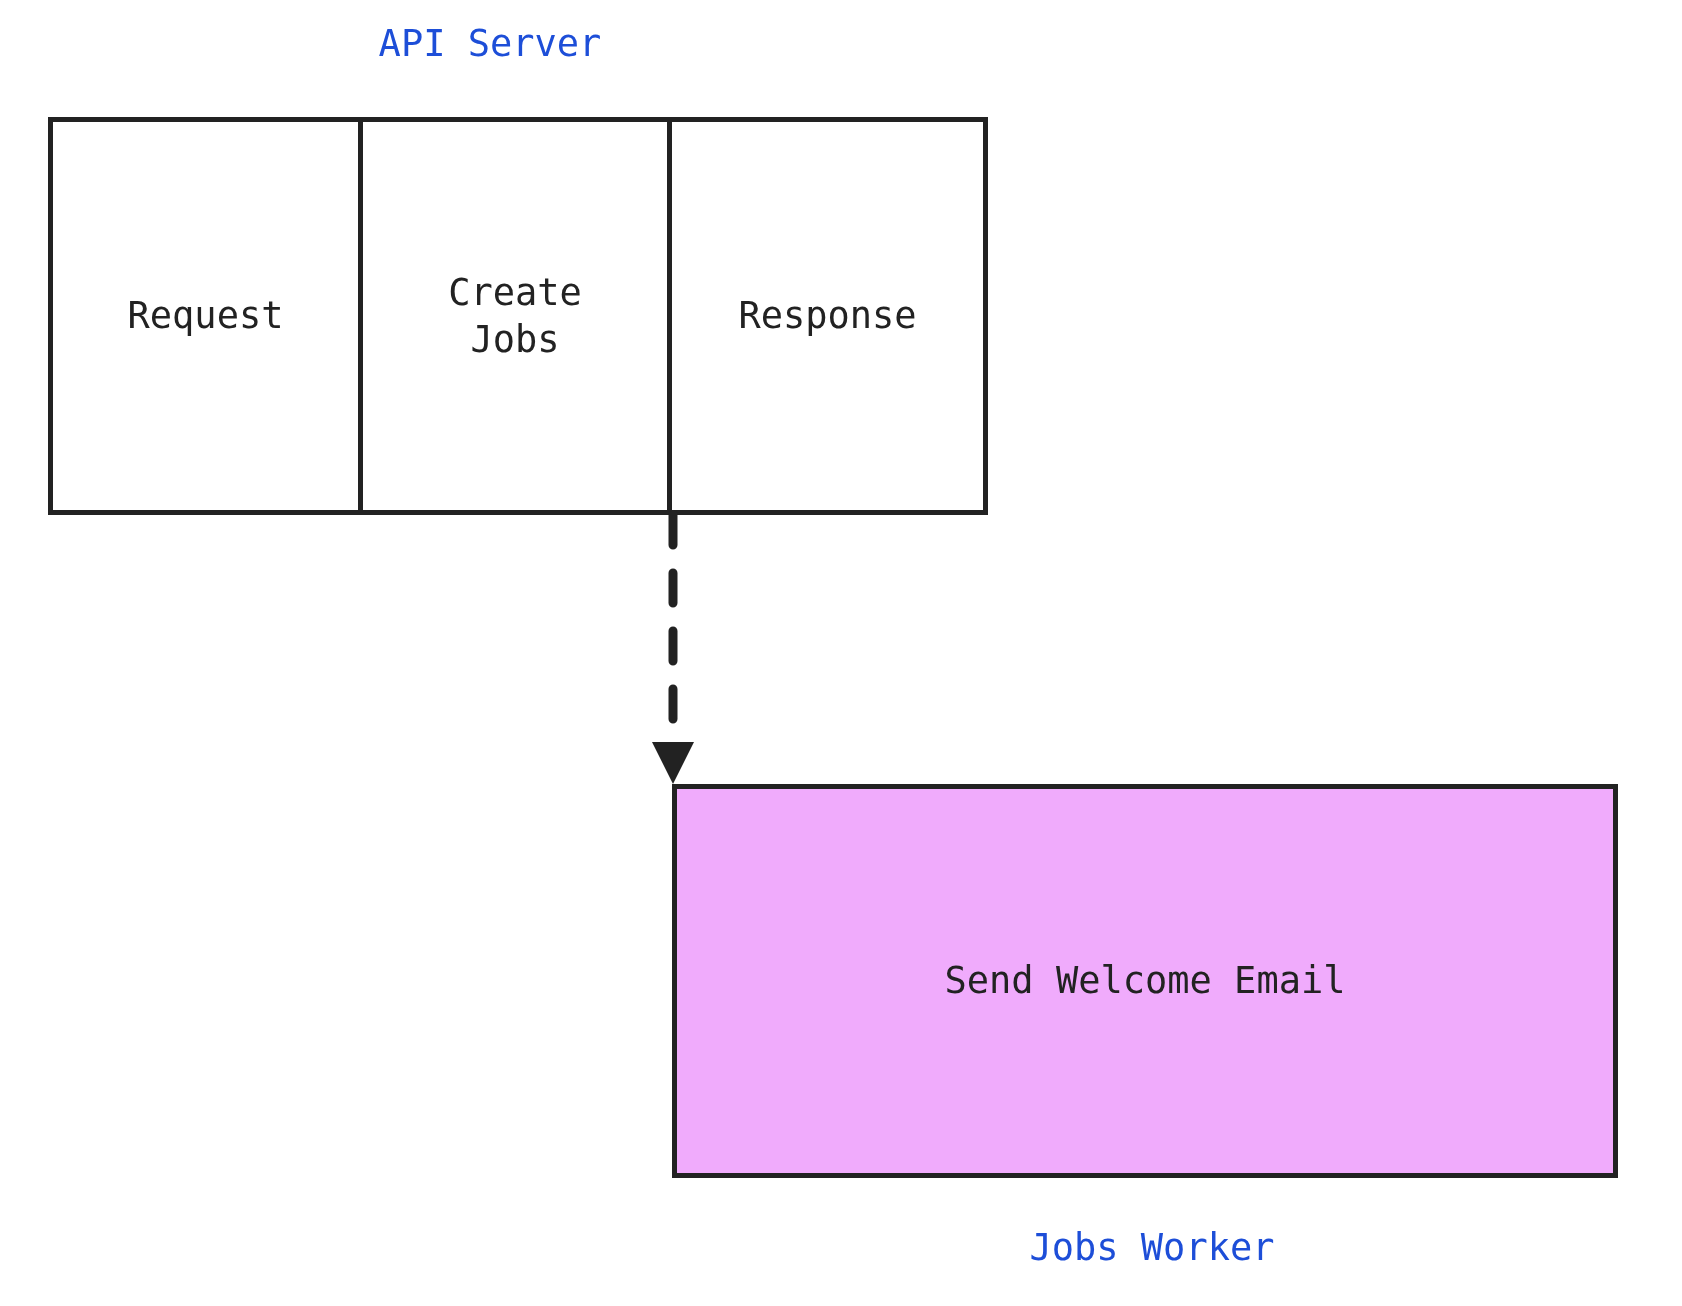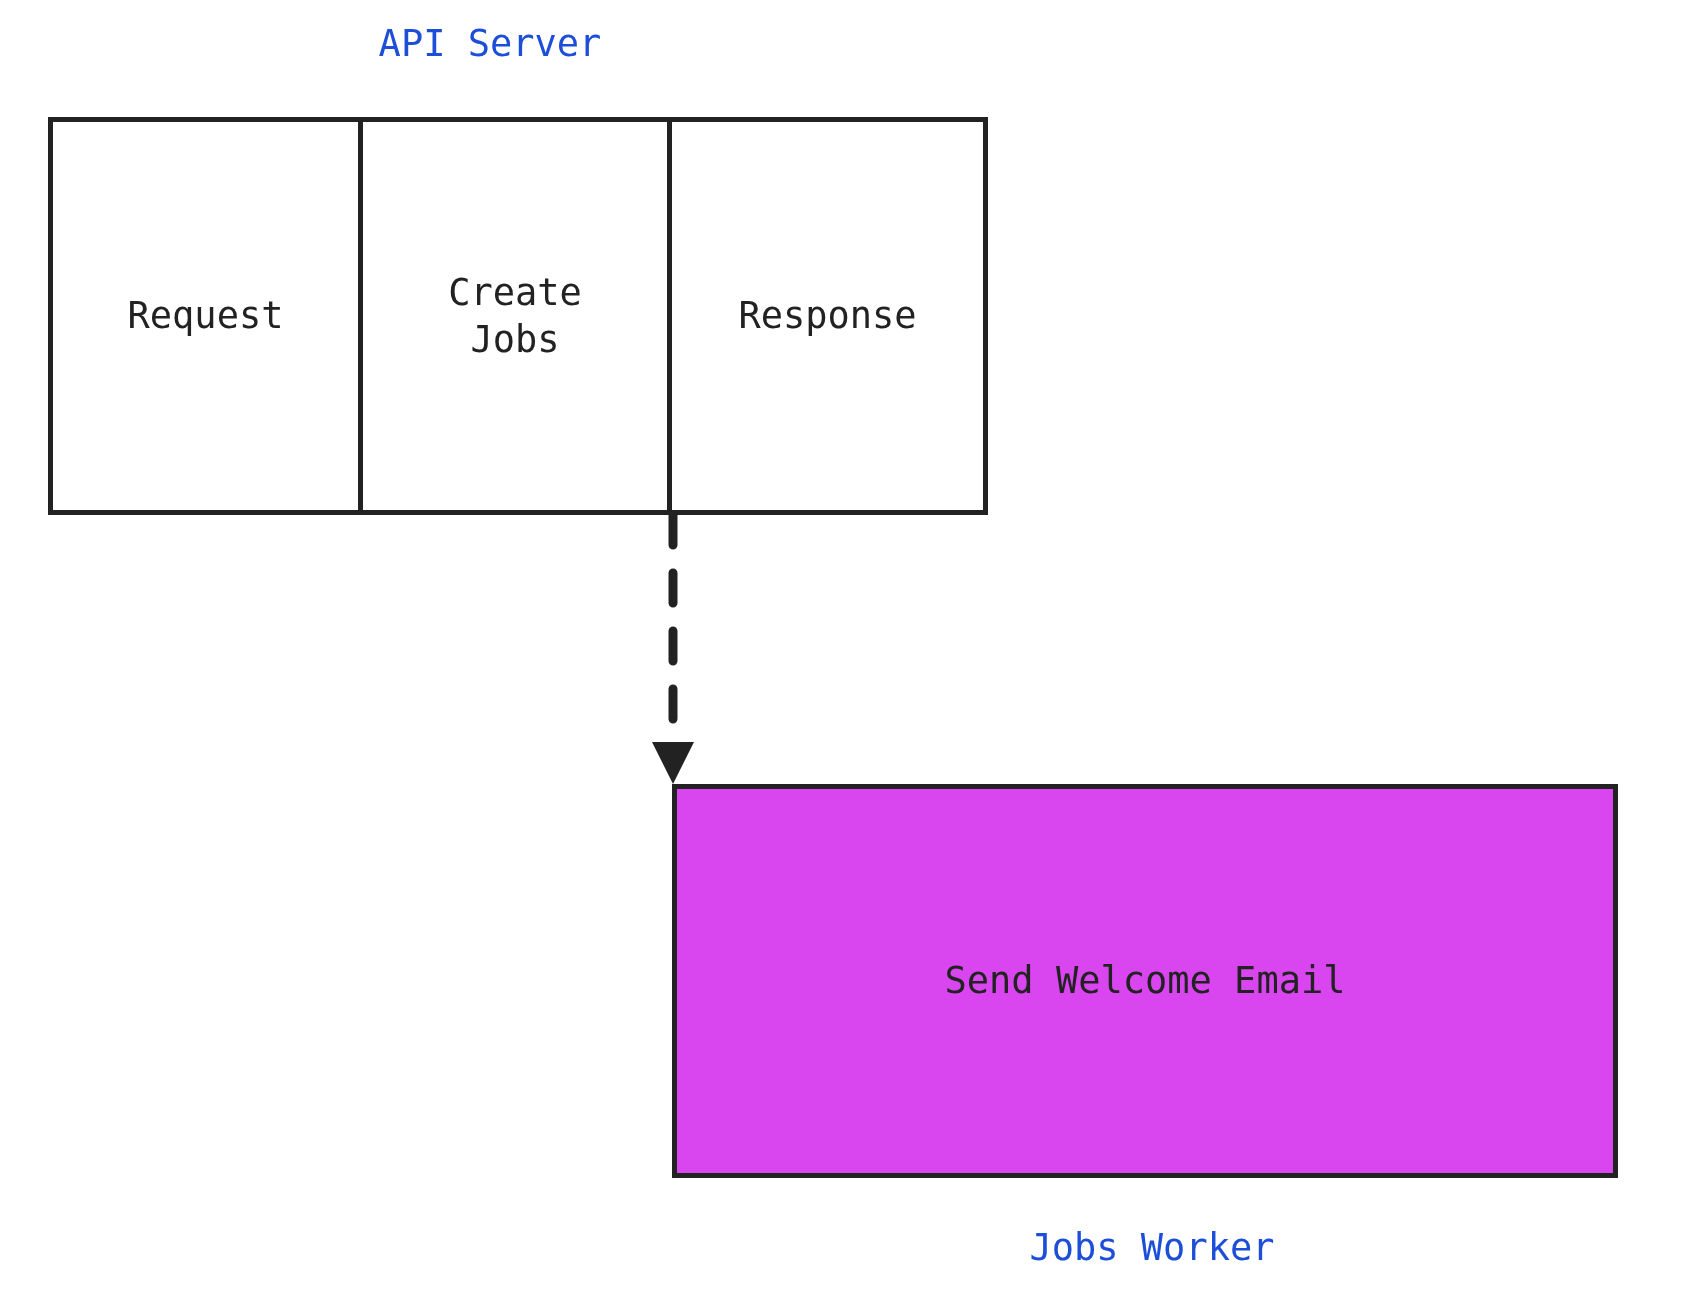--- a/index.html
+++ b/index.html
@@ -83,21 +83,21 @@
 
   
   #jobs-worker-box {
     position: absolute;
     left: 672px;
     top: 784px;
     width: 946px;
     height: 394px;
     box-sizing: border-box;
     border: 5px solid #222222;
-    background: #d946ef;
+    background: #f0abfc;
     display: flex;
     align-items: center;
     justify-content: center;
   }
   #jobs-worker-box .lane-label {
     white-space: nowrap;
   }
 
   
   #connector {

